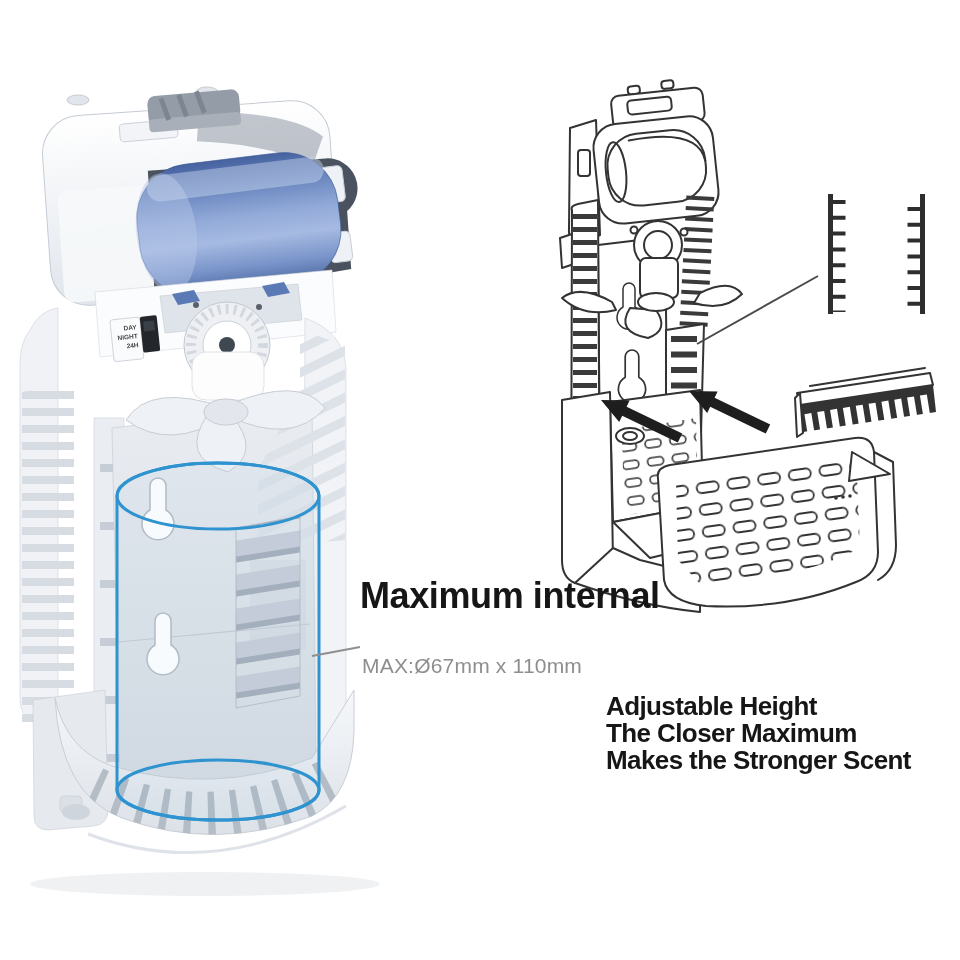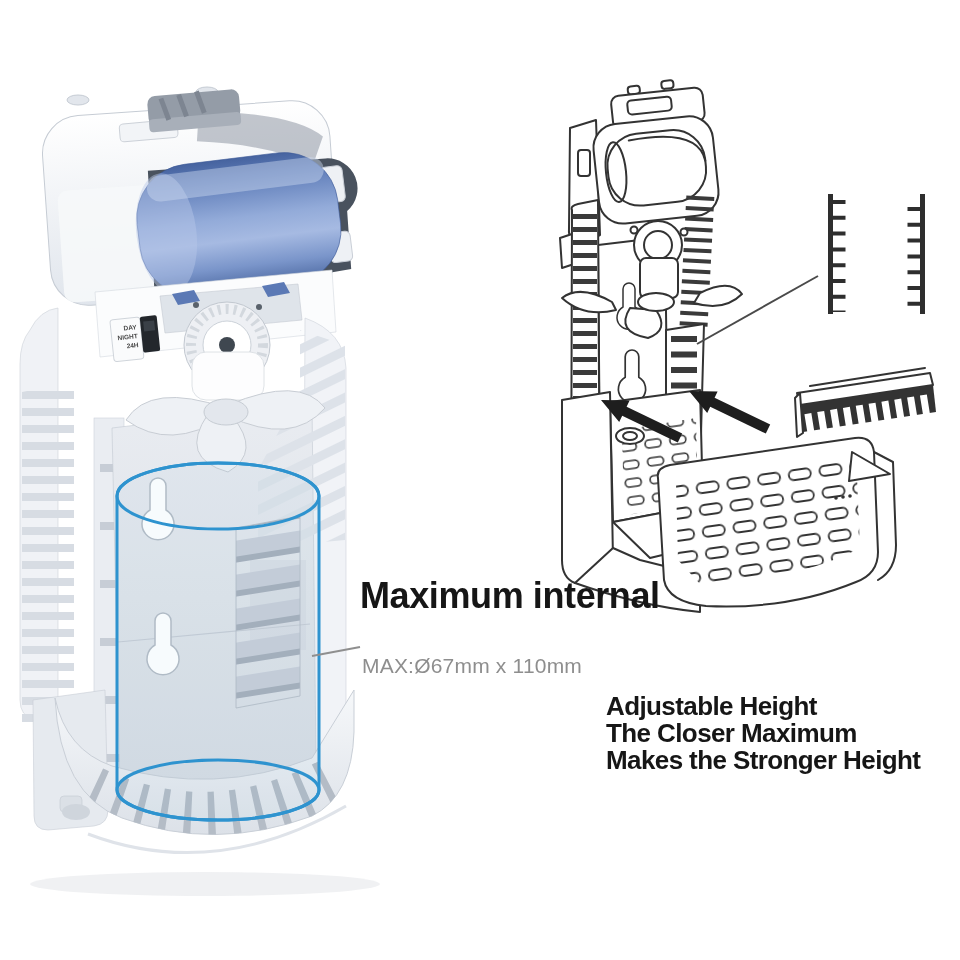--- a/index.html
+++ b/index.html
@@ -264,16 +264,16 @@
 </svg>
 
 <div class="ann ann-max">
   <div>Maximum internal</div>
 </div>
 <div class="ann ann-max-value">MAX:Ø67mm x 110mm</div>
 
 <div class="ann ann-adjust">
   <div>Adjustable Height</div>
   <div>The Closer Maximum</div>
-  <div>Makes the Stronger Height</div>
+  <div>Makes the Stronger Scent</div>
 </div>
 
 </div>
 
 </body></html>

